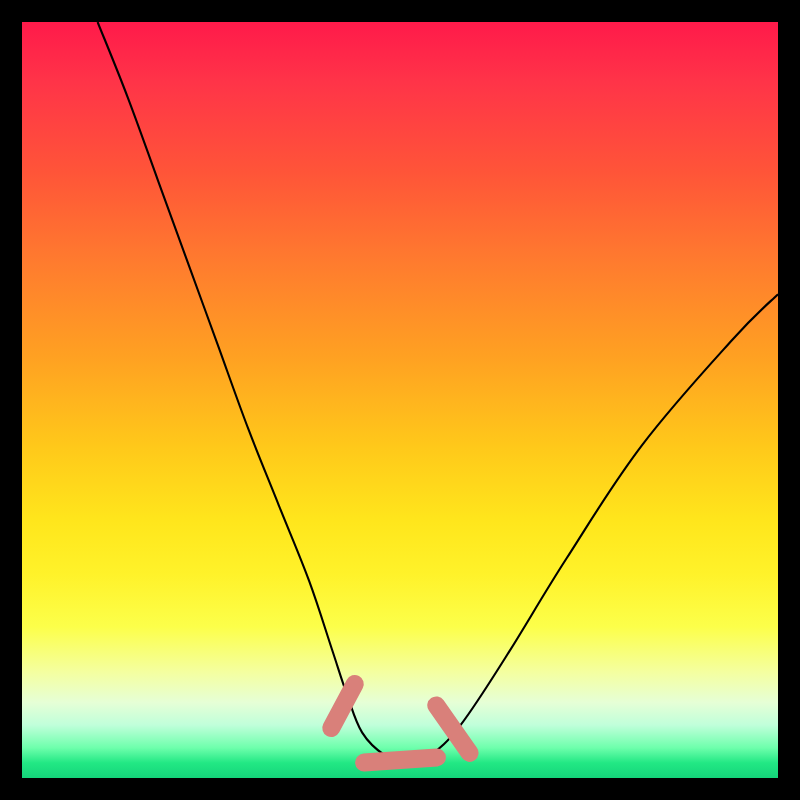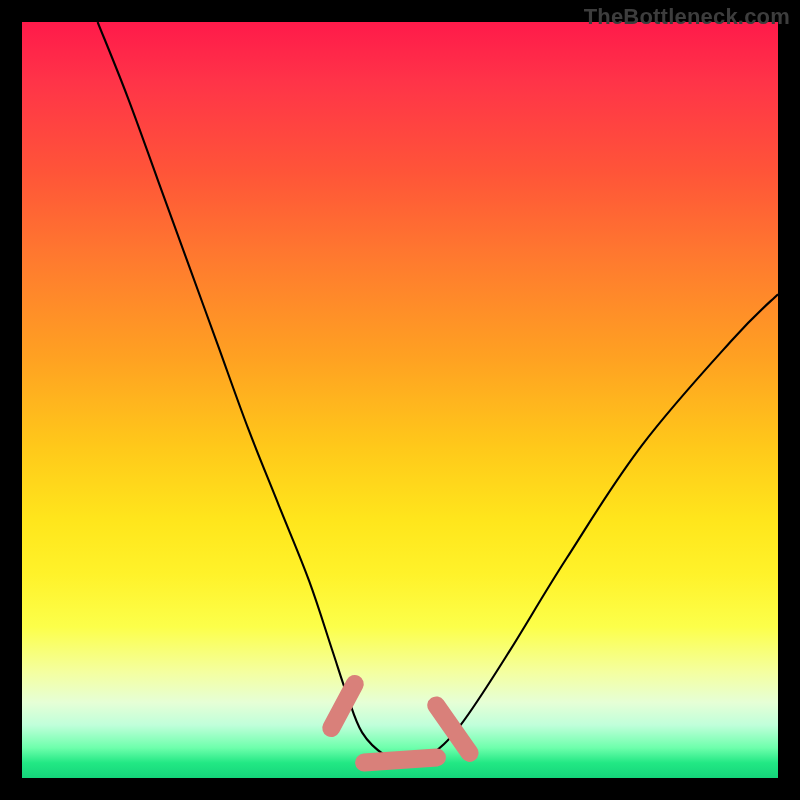--- a/index.html
+++ b/index.html
@@ -77,21 +77,20 @@
     position: absolute;
     background: #d9807a;
     border-radius: 10px;
     z-index: 25;
   }
 </style>
 </head>
 <body>
 
 <div class="frame">
-  <div class="watermark">TheBottleneck.com</div>
 
   <div class="plot">
     <div class="gradient"></div>
     <svg class="curve" viewBox="0 0 756 756">
       <path class="line" d="M 75.6 0.0 C 81.0 13.6, 95.0 47.0, 105.8 75.6 C 116.7 104.2, 125.2 128.8, 136.1 158.8 C 147.0 188.7, 155.4 212.0, 166.3 241.9 C 177.2 271.9, 185.7 295.1, 196.6 325.1 C 207.4 355.0, 215.9 379.7, 226.8 408.2 C 237.7 436.8, 246.2 456.6, 257.0 483.8 C 267.9 511.1, 277.8 533.6, 287.3 559.4 C 296.8 585.3, 303.2 607.1, 310.0 627.5 C 316.8 647.9, 319.6 657.9, 325.1 672.8 C 330.5 687.8, 333.4 699.8, 340.2 710.6 C 347.0 721.5, 354.7 727.9, 362.9 733.3 C 371.0 738.8, 377.4 740.9, 385.6 740.9 C 393.7 740.9, 398.7 740.1, 408.2 733.3 C 417.8 726.5, 424.9 720.8, 438.5 703.1 C 452.1 685.4, 464.8 665.0, 483.8 635.0 C 502.9 605.1, 519.8 574.9, 544.3 536.8 C 568.8 498.7, 590.0 462.8, 619.9 423.4 C 649.9 383.9, 686.1 344.7, 710.6 317.5 C 735.1 290.3, 747.8 280.3, 756.0 272.2"></path>
     </svg>
     <div id="markers">
         <div class="marker" style="width: 68.04px; height: 18px; left: 287.28px; top: 675.18px; background: rgb(217, 128, 122); transform: rotate(-62deg); transform-origin: center center;"></div>
         <div class="marker" style="width: 90.72px; height: 18px; left: 332.64px; top: 728.856px; background: rgb(217, 128, 122); transform: rotate(-4deg); transform-origin: center center;"></div>
         <div class="marker" style="width: 75.6px; height: 18px; left: 393.12px; top: 697.86px; background: rgb(217, 128, 122); transform: rotate(55deg); transform-origin: center center;"></div>

